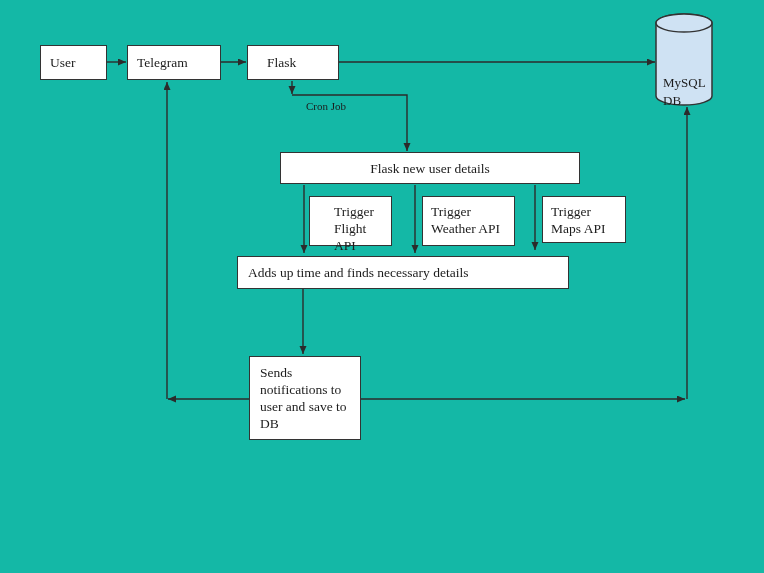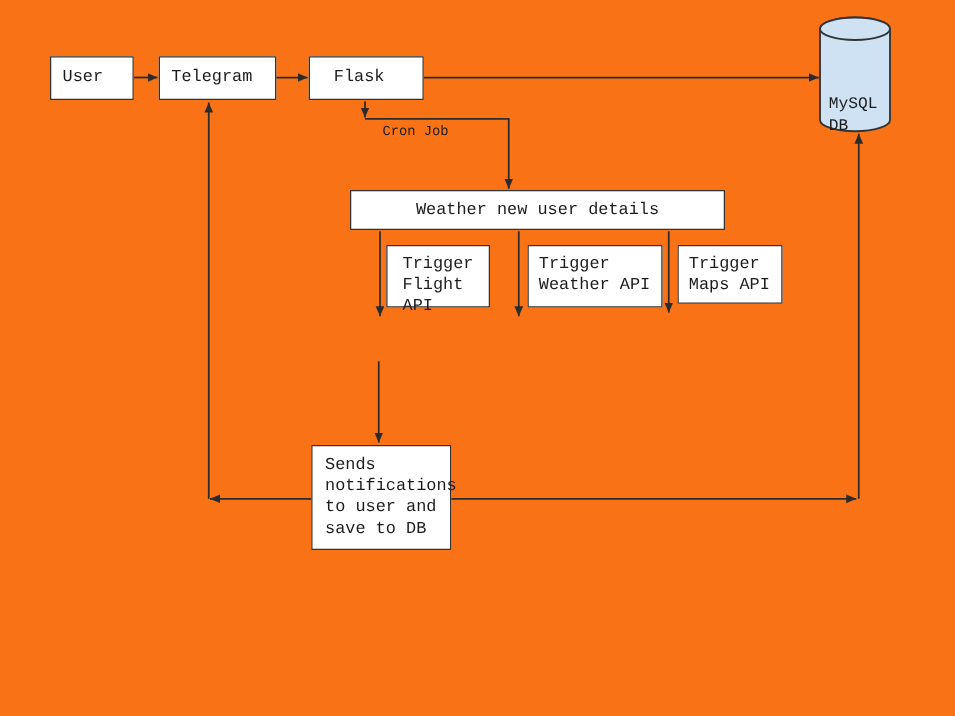--- a/index.html
+++ b/index.html
@@ -1,42 +1,42 @@
 <!DOCTYPE html>
 <html><head>
 <meta charset="utf-8">
 <style>
   html,body { margin:0; padding:0; background:#ffffff; }
   .canvas {
     position:relative;
     width:764px; height:573px;
-    background:#f97316;
-    font-family:Liberation Mono, monospace;
+    background:#14b8a6;
+    font-family:Liberation Serif, serif;
     color:#1c1c1c;
     overflow:hidden;
   }
   .wires { position:absolute; left:0; top:0; width:764px; height:573px; }
   .node {
     position:absolute;
     background:#ffffff;
     border:1.5px solid #333333;
     box-sizing:border-box;
     font-size:13.5px;
     line-height:17px;
     white-space:normal;
   }
   .vcenter { display:flex; align-items:center; }
   .hcenter { justify-content:center; text-align:center; }
   
   .n-user     { left:40px;  top:45px;  width:67px;  height:35px; padding-left:9px; }
   .n-telegram { left:127px; top:45px;  width:94px;  height:35px; padding-left:9px; }
   .n-flask    { left:247px; top:45px;  width:92px;  height:35px; padding-left:19px; }
   .n-checks   { left:280px; top:152px; width:300px; height:32px; }
-  .n-trigf    { left:309px; top:196px; width:83px;  height:50px; padding:6px 4px 0 12px; }
-  .n-trigw    { left:422px; top:196px; width:108px;  height:50px; padding:6px 4px 0 8px; }
+  .n-trigf    { left:309px; top:196px; width:83px;  height:50px; padding:6px 4px 0 24px; }
+  .n-trigw    { left:422px; top:196px; width:93px;  height:50px; padding:6px 4px 0 8px; }
   .n-trigm    { left:542px; top:196px; width:84px;  height:47px; padding:6px 4px 0 8px; }
   .n-adds     { left:237px; top:256px; width:332px; height:33px; padding-left:10px; }
   .n-sends    { left:249px; top:356px; width:112px;  height:84px; padding:7px 4px 4px 10px; }
   .free-label {
     position:absolute;
     font-size:11px;
     line-height:17px;
   }
   .l-cron  { left:306px; top:98px; }
   .l-mysql { left:663px; top:46px; width:48px; font-size:13px; line-height:18px;margin-top:28px; }
@@ -72,28 +72,29 @@
       <ellipse cx="684" cy="23" rx="28" ry="9" fill="#cfe2f3"></ellipse>
     </g>
   </svg>
 
   <div class="node vcenter n-user">User</div>
 
   <div class="node vcenter n-telegram">Telegram</div>
 
   <div class="node vcenter n-flask">Flask</div>
 
-  <div class="node vcenter hcenter n-checks">Weather new user details</div>
+  <div class="node vcenter hcenter n-checks">Flask new user details</div>
 
   <div class="node n-trigf">Trigger Flight API</div>
 
   <div class="node n-trigw">Trigger Weather API</div>
 
   <div class="node n-trigm">Trigger Maps API</div>
 
+  <div class="node vcenter n-adds">Adds up time and finds necessary details</div>
 
   <div class="node n-sends">Sends notifications to user and save to DB</div>
 
   <div class="free-label l-cron">Cron Job</div>
 
   <div class="free-label l-mysql">MySQL DB</div>
 
 </div>
 
 </body></html>

